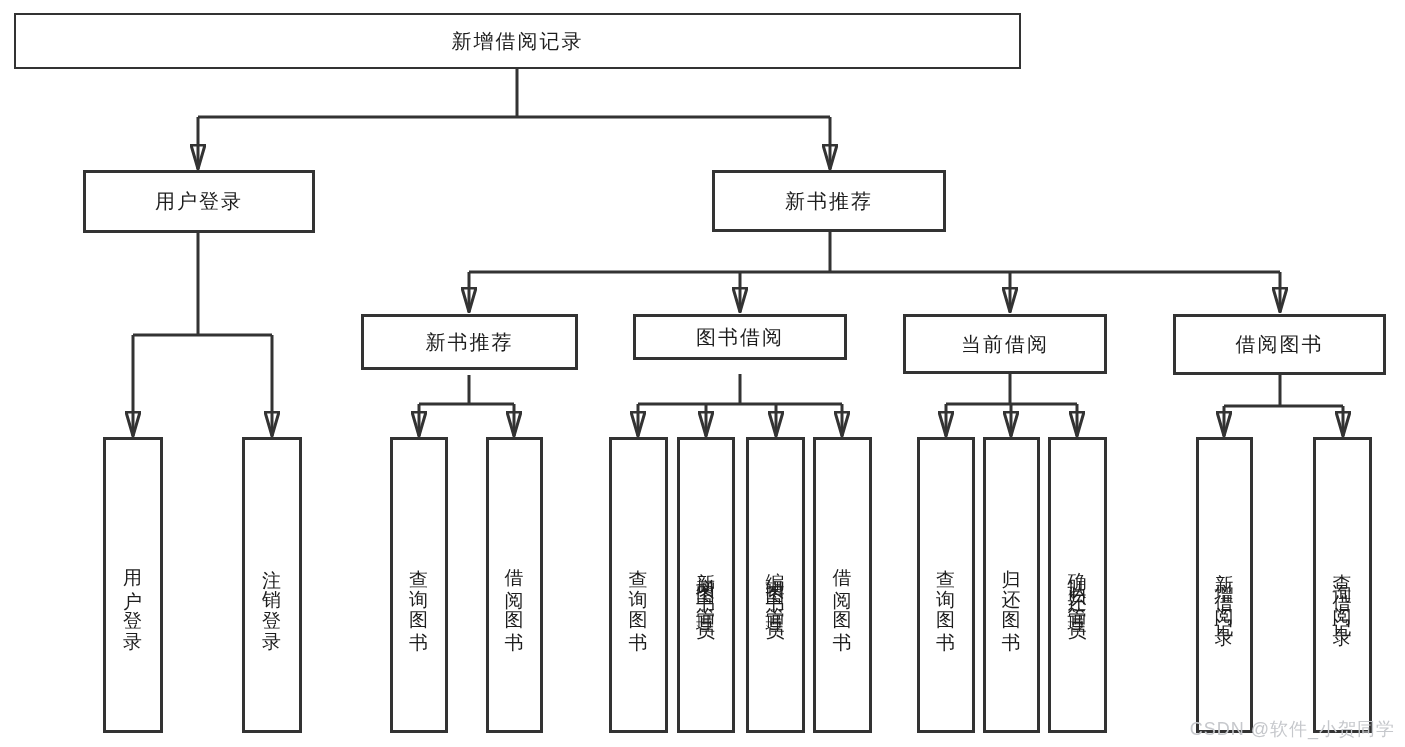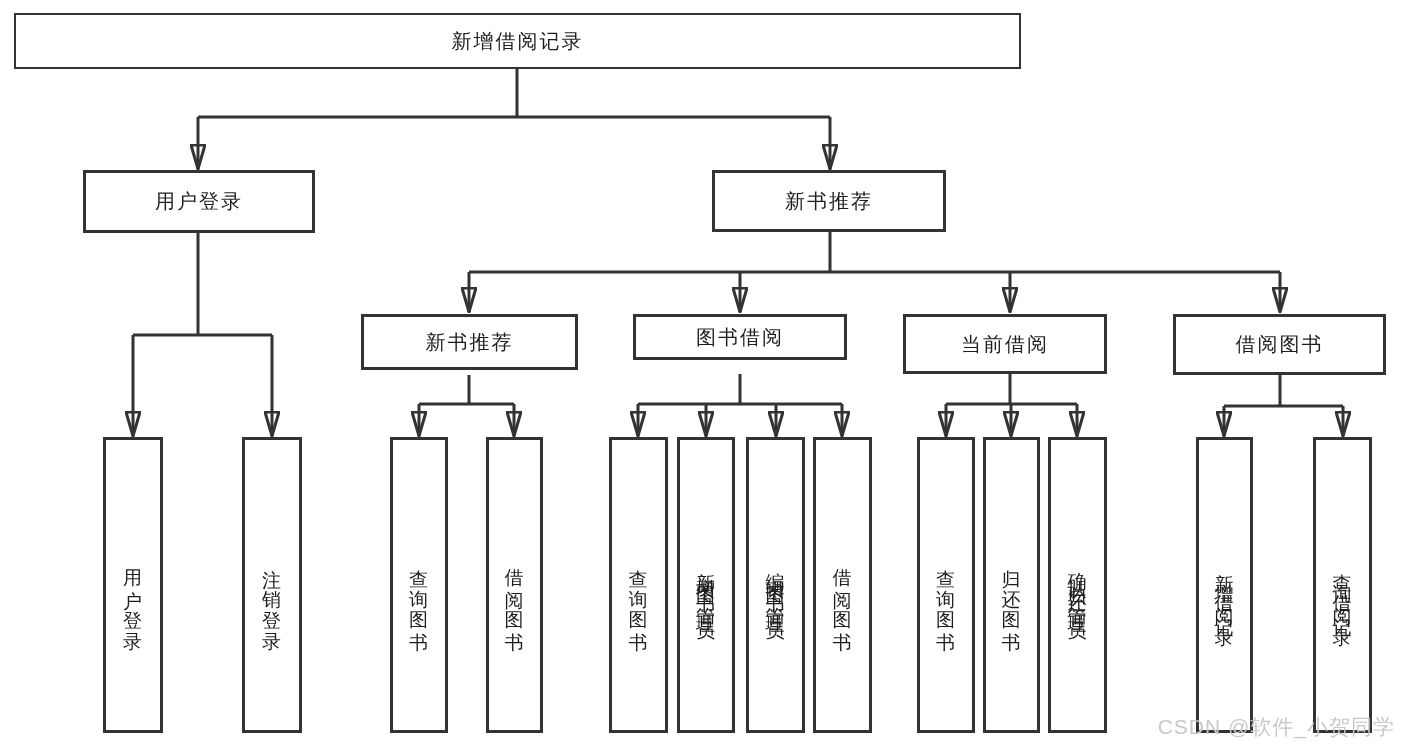--- a/index.html
+++ b/index.html
@@ -19,21 +19,21 @@
   .leaf{top:437px;height:296px;border-width:3px;}
   .v{
     writing-mode:vertical-rl;text-orientation:mixed;
     font-size:19px;line-height:1;display:block;
   }
   .sp-l{letter-spacing:21px;padding-top:21px;}
   .sp-m{letter-spacing:11px;padding-top:11px;}
   .sp-s{letter-spacing:7px;padding-top:7px;}
   .watermark{
     position:absolute;right:10px;bottom:6px;z-index:10;
-    font-size:21px;color:#c6c8cc;letter-spacing:1px;white-space:nowrap;
+    font-size:18px;color:#c6c8cc;letter-spacing:1px;white-space:nowrap;
   }
 </style>
 </head>
 <body>
 
 <div class="stage">
 
   <svg class="wires" viewBox="0 0 1405 747" aria-hidden="true">
     <defs>
       <marker id="arw" viewBox="0 0 26 16" refX="25" refY="8" markerWidth="26" markerHeight="16" markerUnits="userSpaceOnUse" orient="auto">

